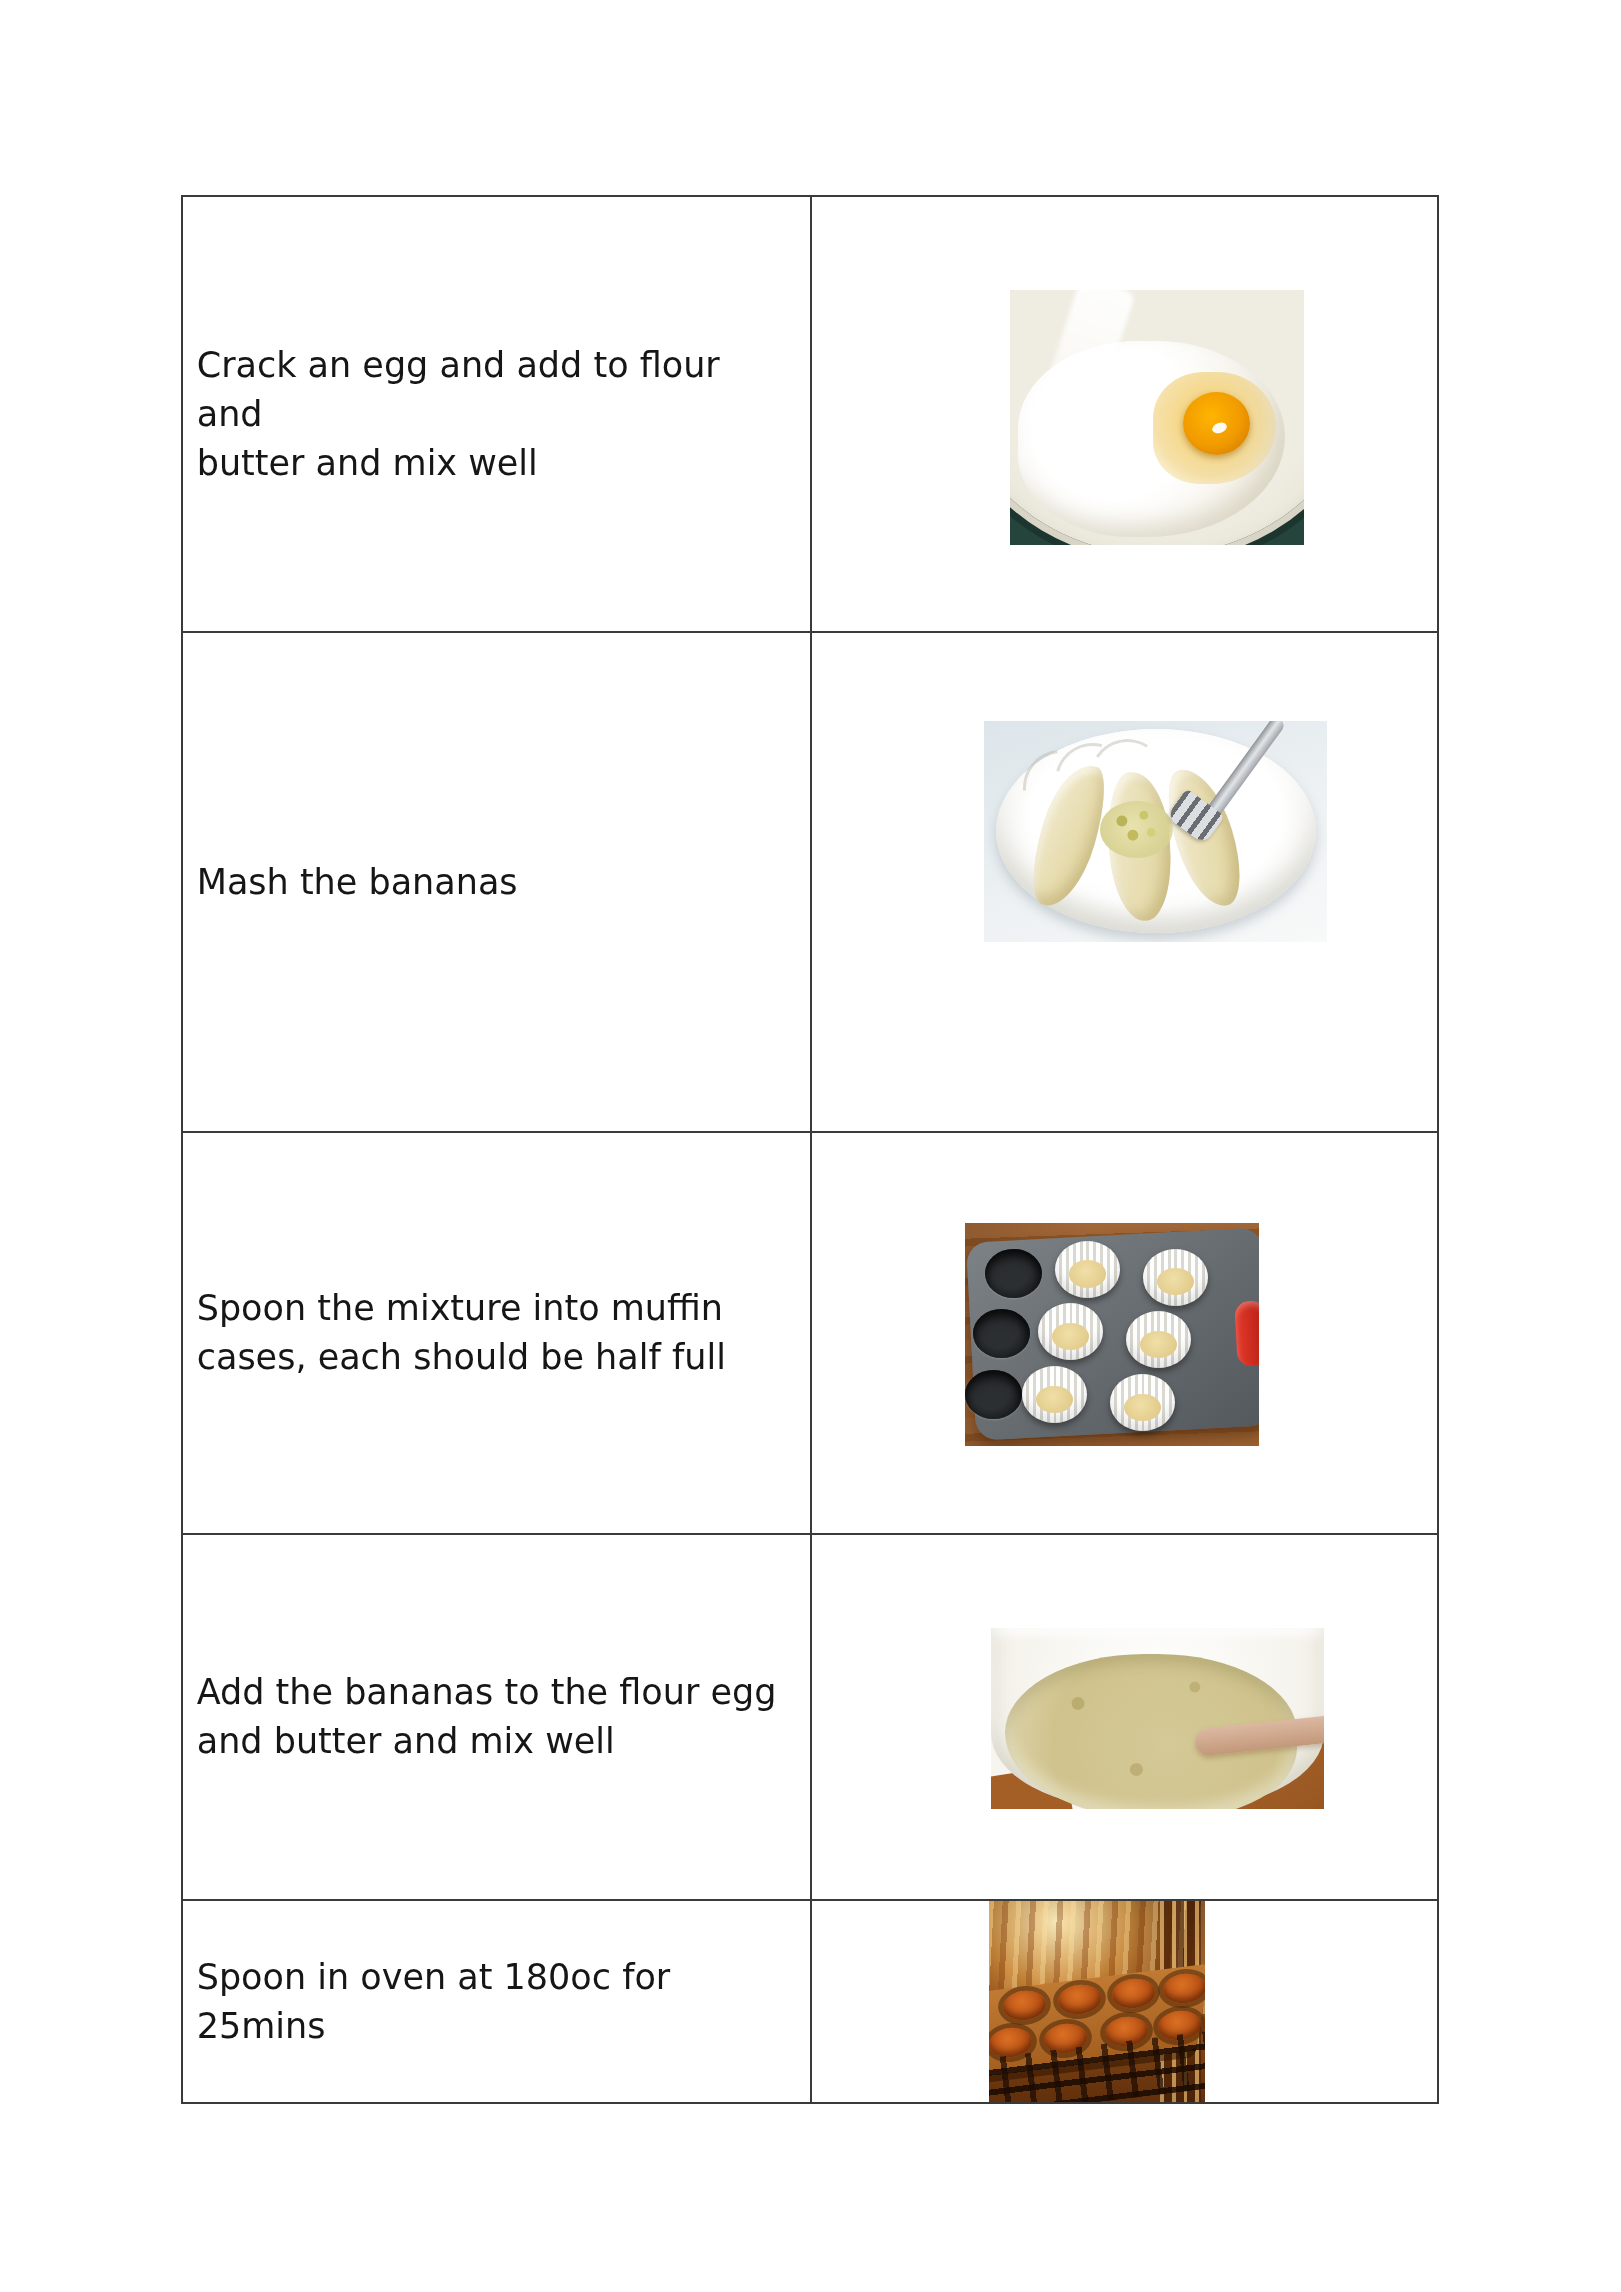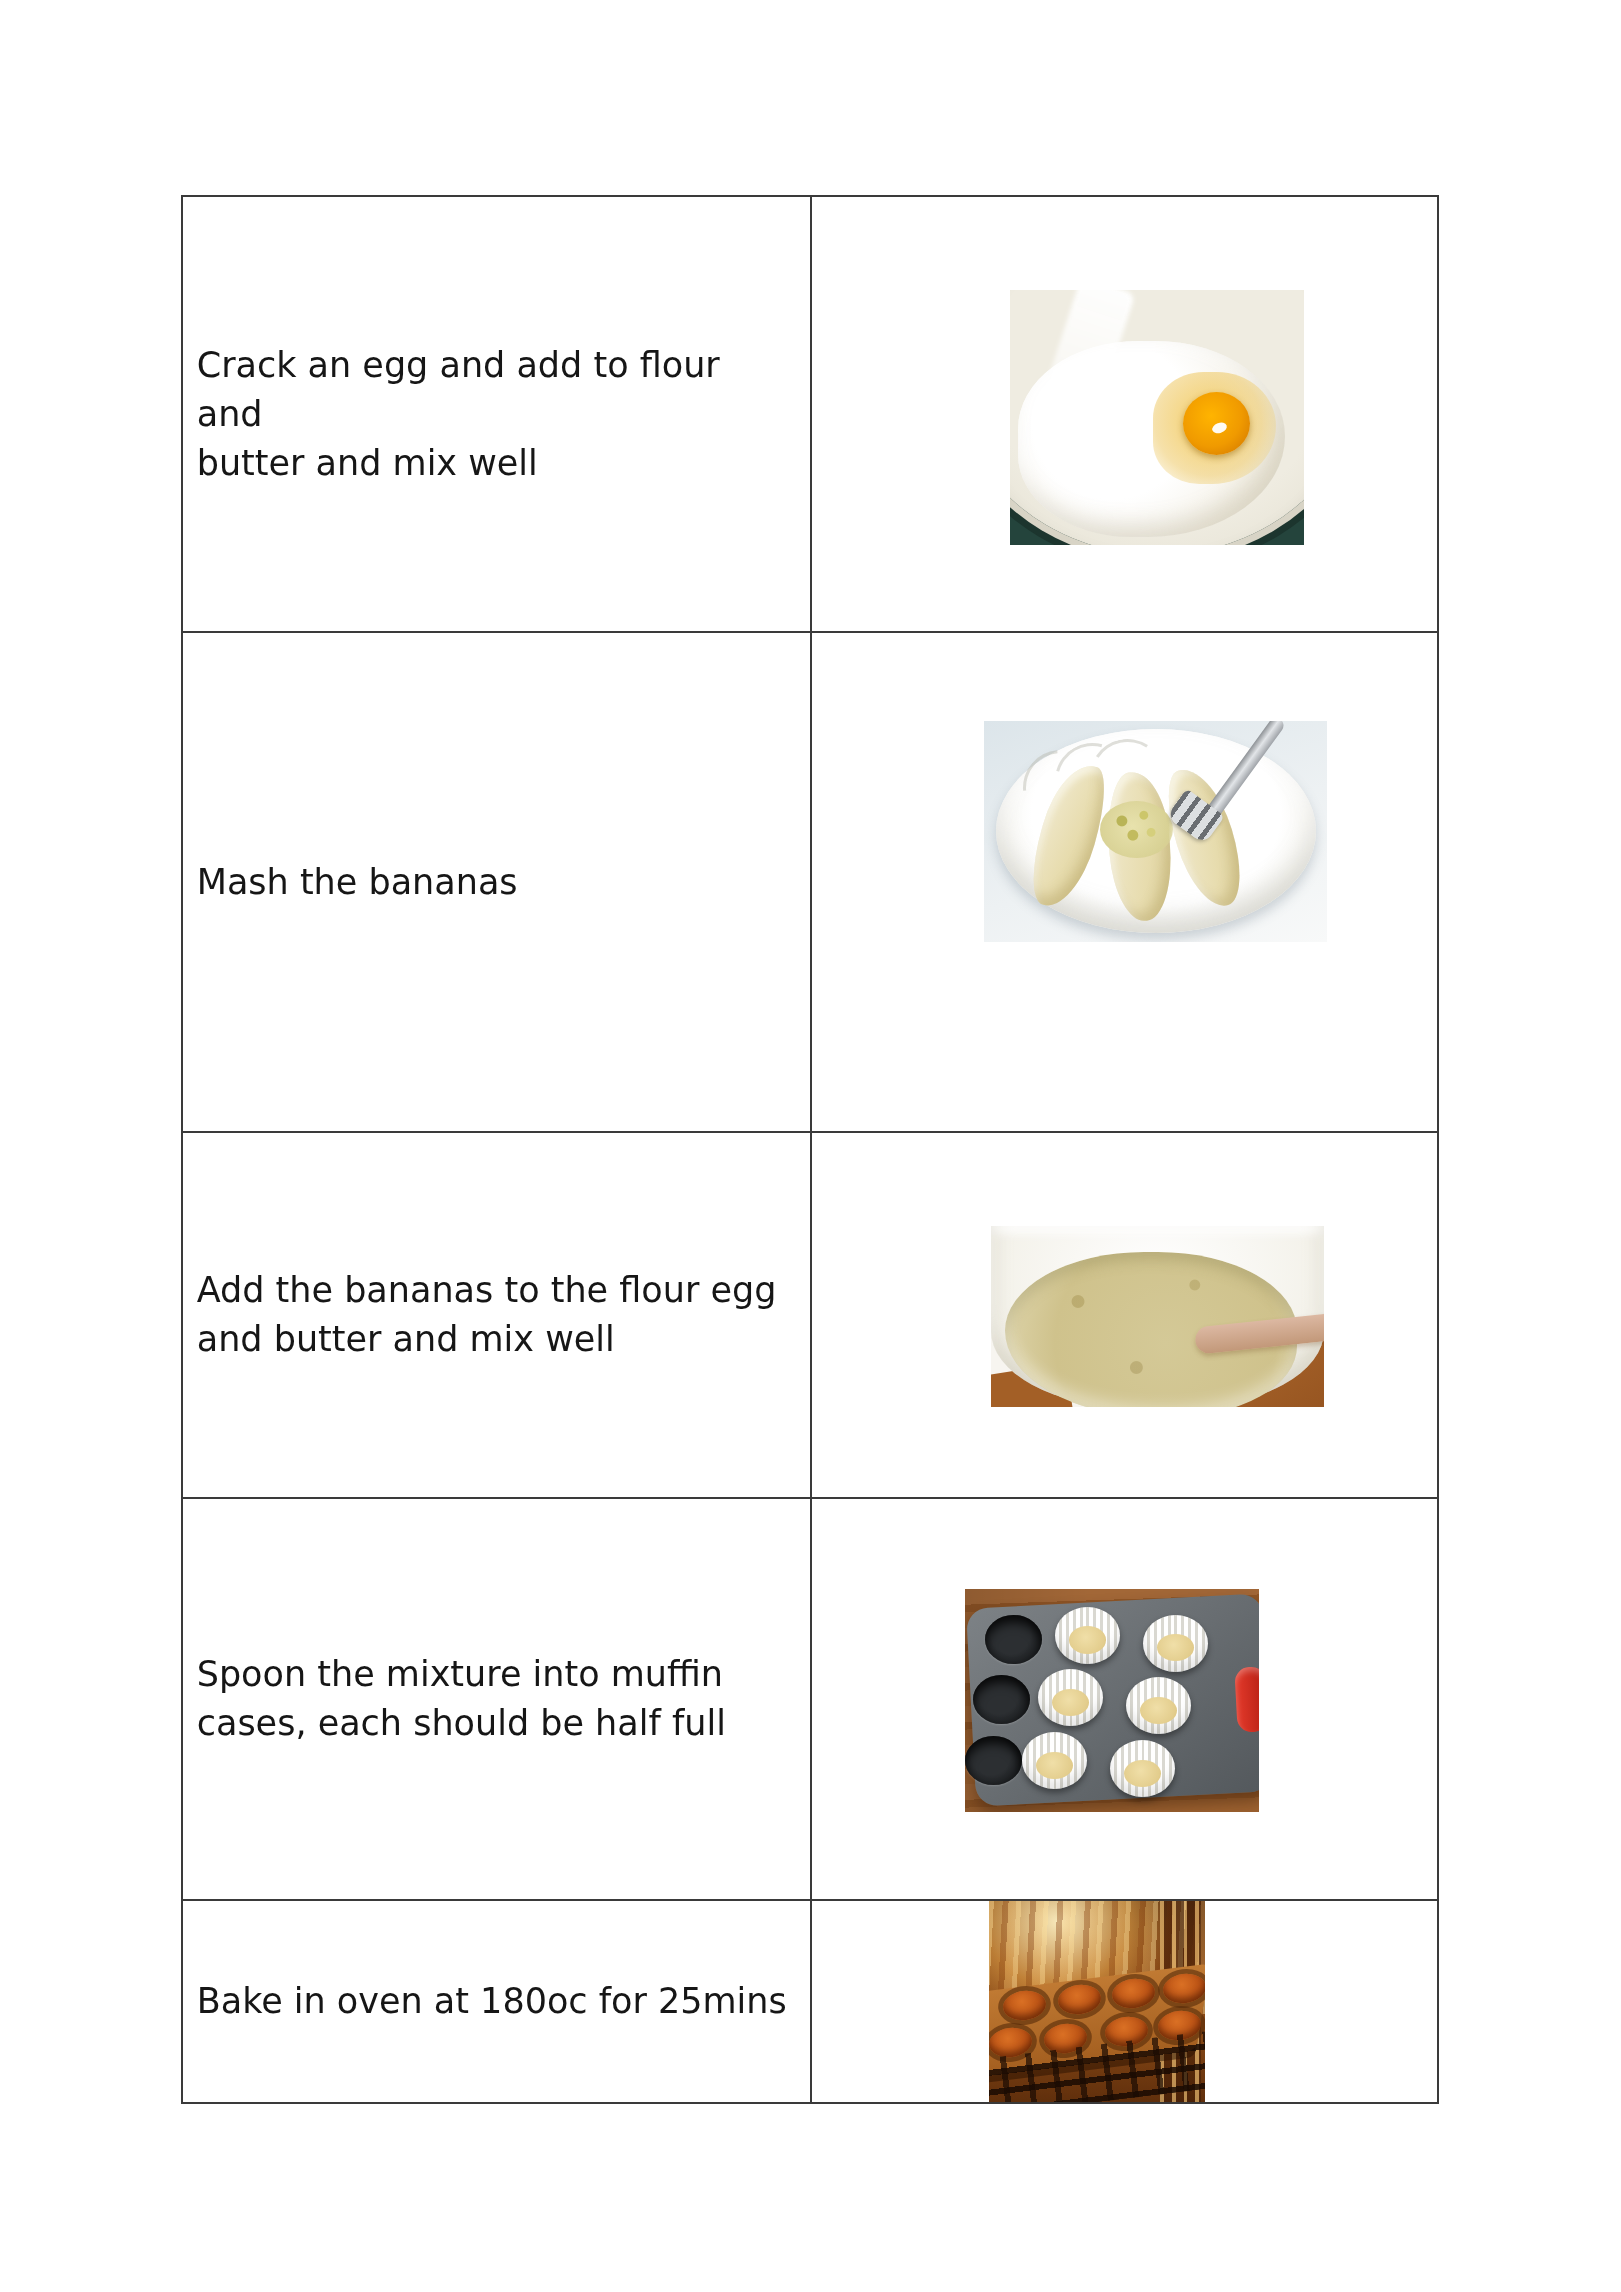--- a/index.html
+++ b/index.html
@@ -148,36 +148,20 @@
         <div class="part banana b1"></div>
         <div class="part banana b2"></div>
         <div class="part banana b3"></div>
         <div class="part mash"></div>
         <div class="part fork-handle"></div>
         <div class="part fork-head"></div>
       </div>
     </div>
   </div>
 
-  <div class="row h3">
-    <div class="cell-text">
-      <div class="instruction">Add the bananas to the flour egg
-and butter and mix well</div>
-    </div>
-    <div class="cell-photo">
-      <div class="photo p3">
-        <div class="part wood-br"></div>
-        <div class="part wood-bl"></div>
-        <div class="part bowl"></div>
-        <div class="part batter"></div>
-        <div class="part spoon"></div>
-      </div>
-    </div>
-  </div>
-
   <div class="row h4">
     <div class="cell-text">
       <div class="instruction">Spoon the mixture into muffin
 cases, each should be half full</div>
     </div>
     <div class="cell-photo">
       <div class="photo p4">
         <div class="part tin"></div>
         <div class="part well w1"></div>
         <div class="part well w2"></div>
@@ -186,23 +170,39 @@
         <div class="part case c2"></div>
         <div class="part case c3"></div>
         <div class="part case c4"></div>
         <div class="part case c5"></div>
         <div class="part case c6"></div>
         <div class="part handle"></div>
       </div>
     </div>
   </div>
 
+  <div class="row h3">
+    <div class="cell-text">
+      <div class="instruction">Add the bananas to the flour egg
+and butter and mix well</div>
+    </div>
+    <div class="cell-photo">
+      <div class="photo p3">
+        <div class="part wood-br"></div>
+        <div class="part wood-bl"></div>
+        <div class="part bowl"></div>
+        <div class="part batter"></div>
+        <div class="part spoon"></div>
+      </div>
+    </div>
+  </div>
+
   <div class="row h5">
     <div class="cell-text">
-      <div class="instruction">Bake in oven at 180oc for 25mins</div>
+      <div class="instruction">Spoon in oven at 180oc for 25mins</div>
     </div>
     <div class="cell-photo">
       <div class="photo p5">
         <div class="part glow"></div>
         <div class="part streaks"></div>
         <div class="part rack-side"></div>
         <div class="part tray"></div>
         <div class="part muffin m1"></div>
         <div class="part muffin m2"></div>
         <div class="part muffin m3"></div>

